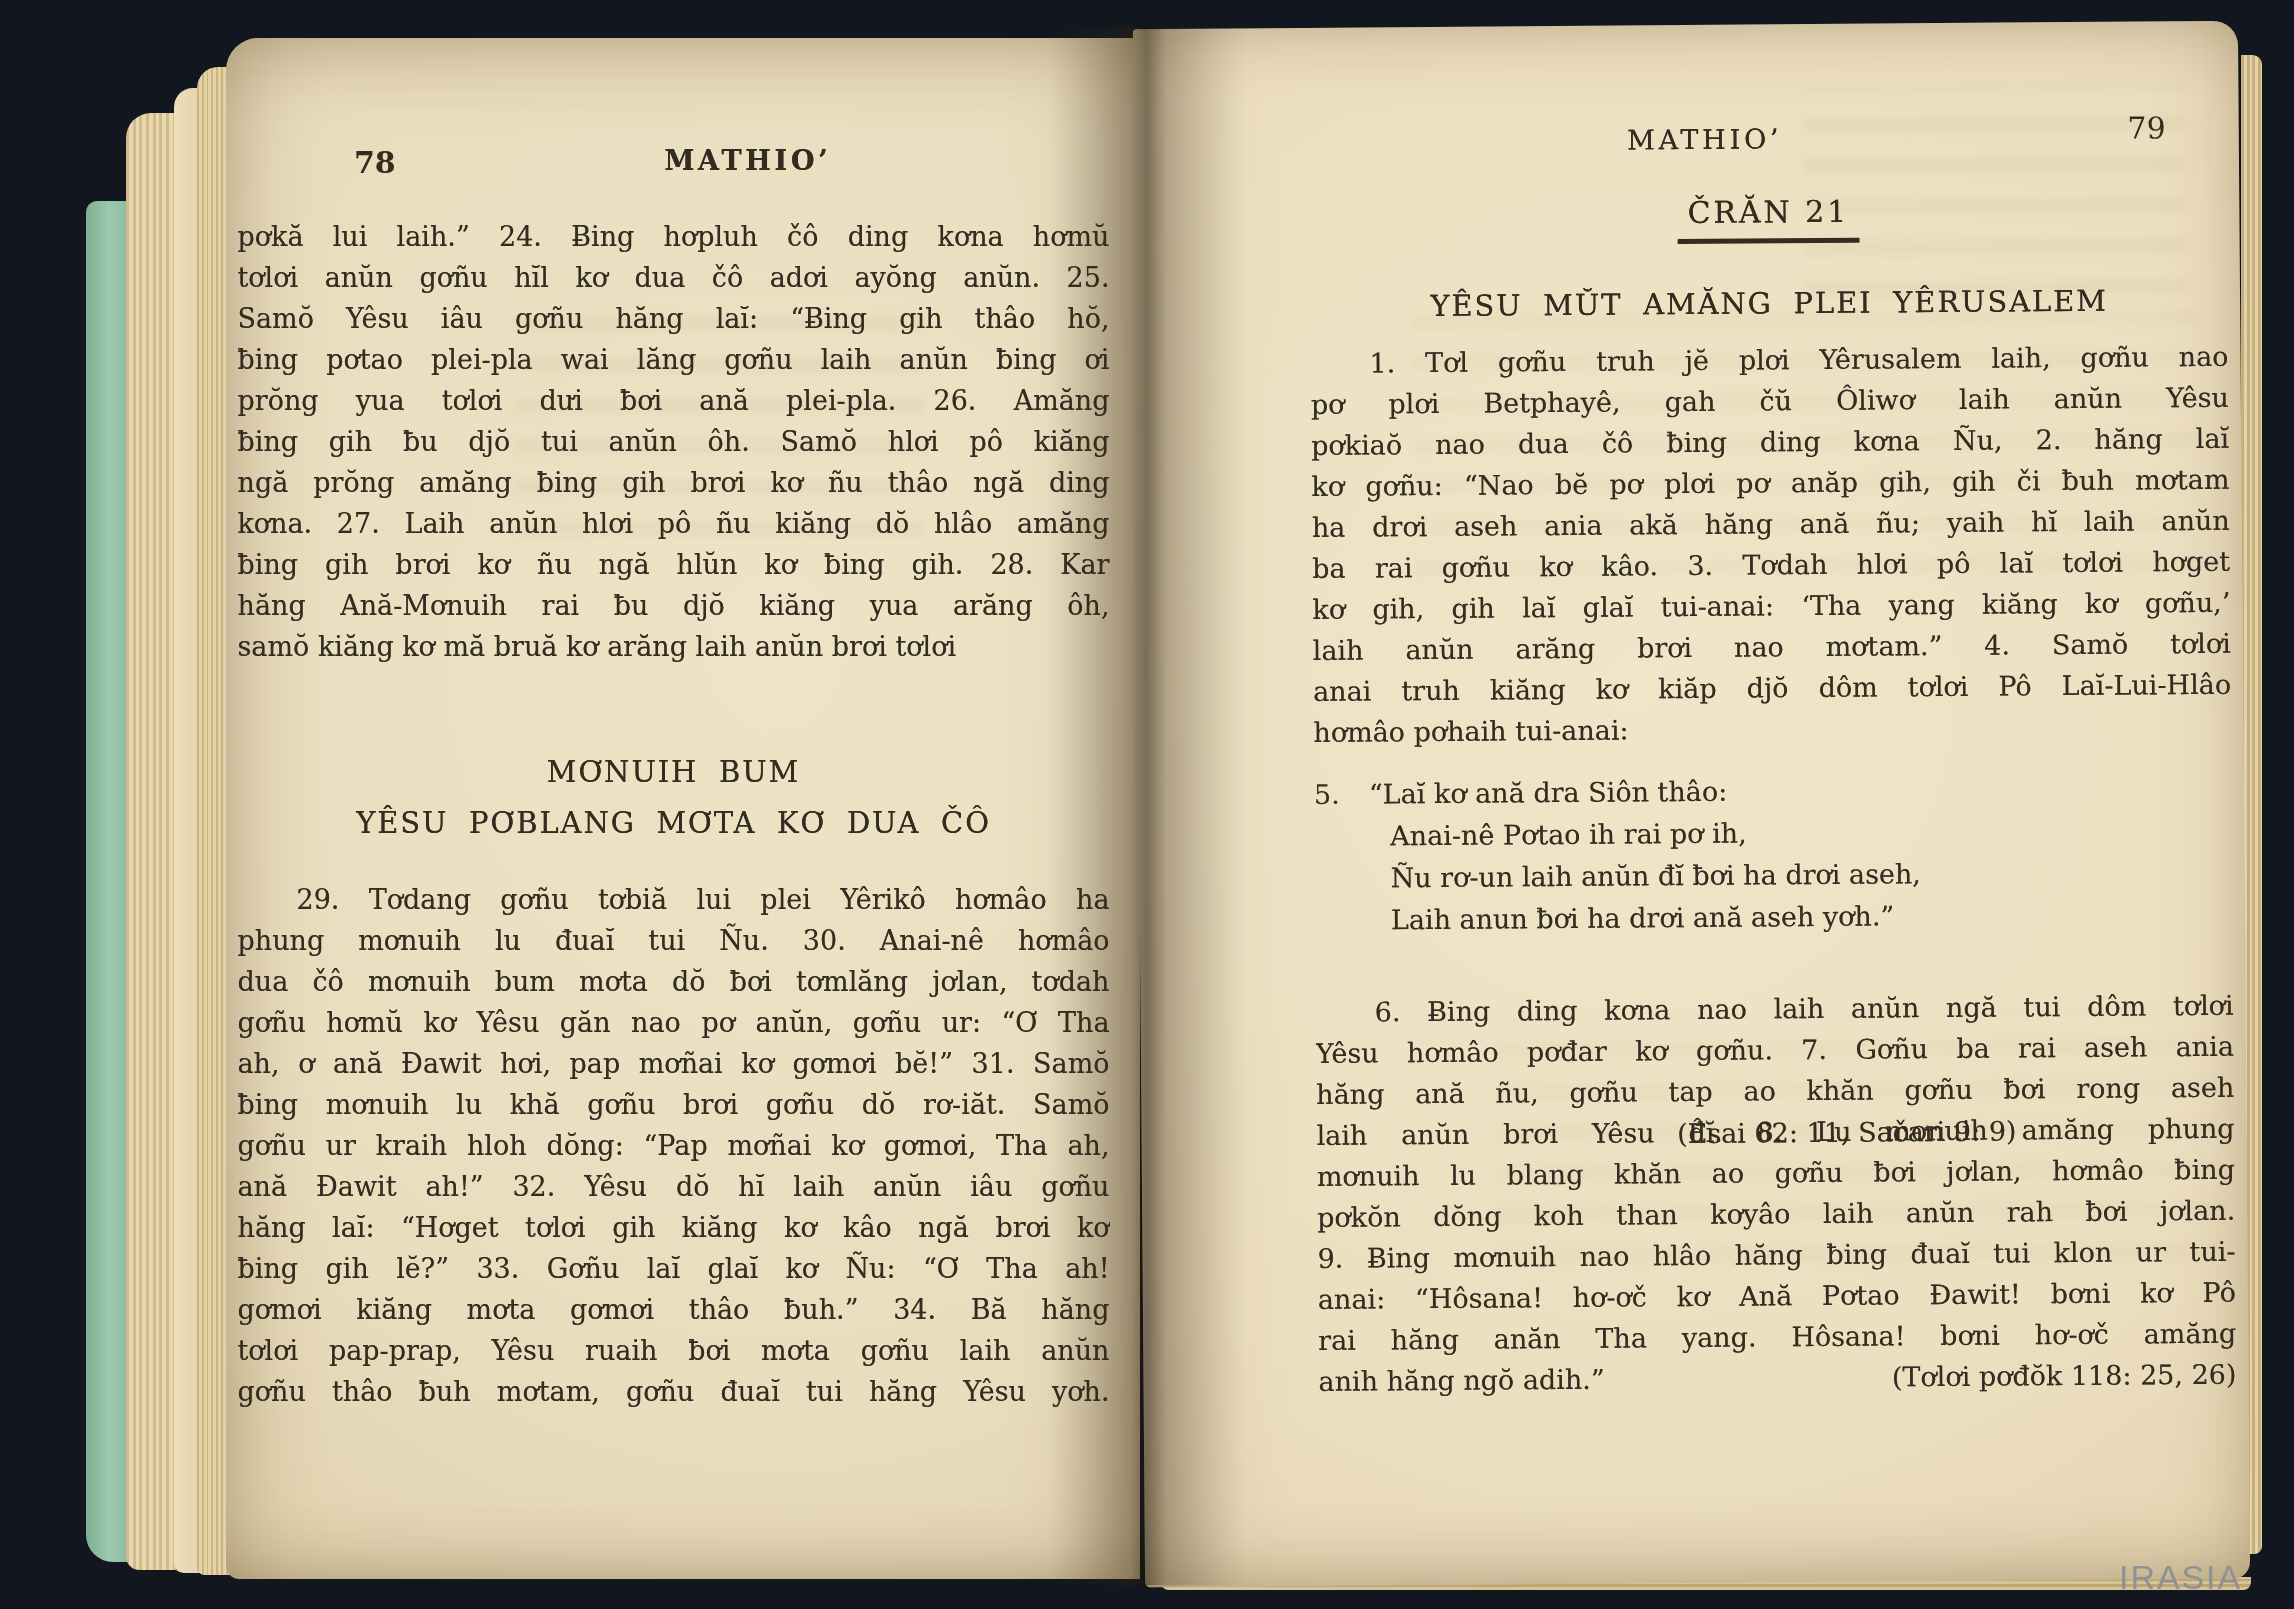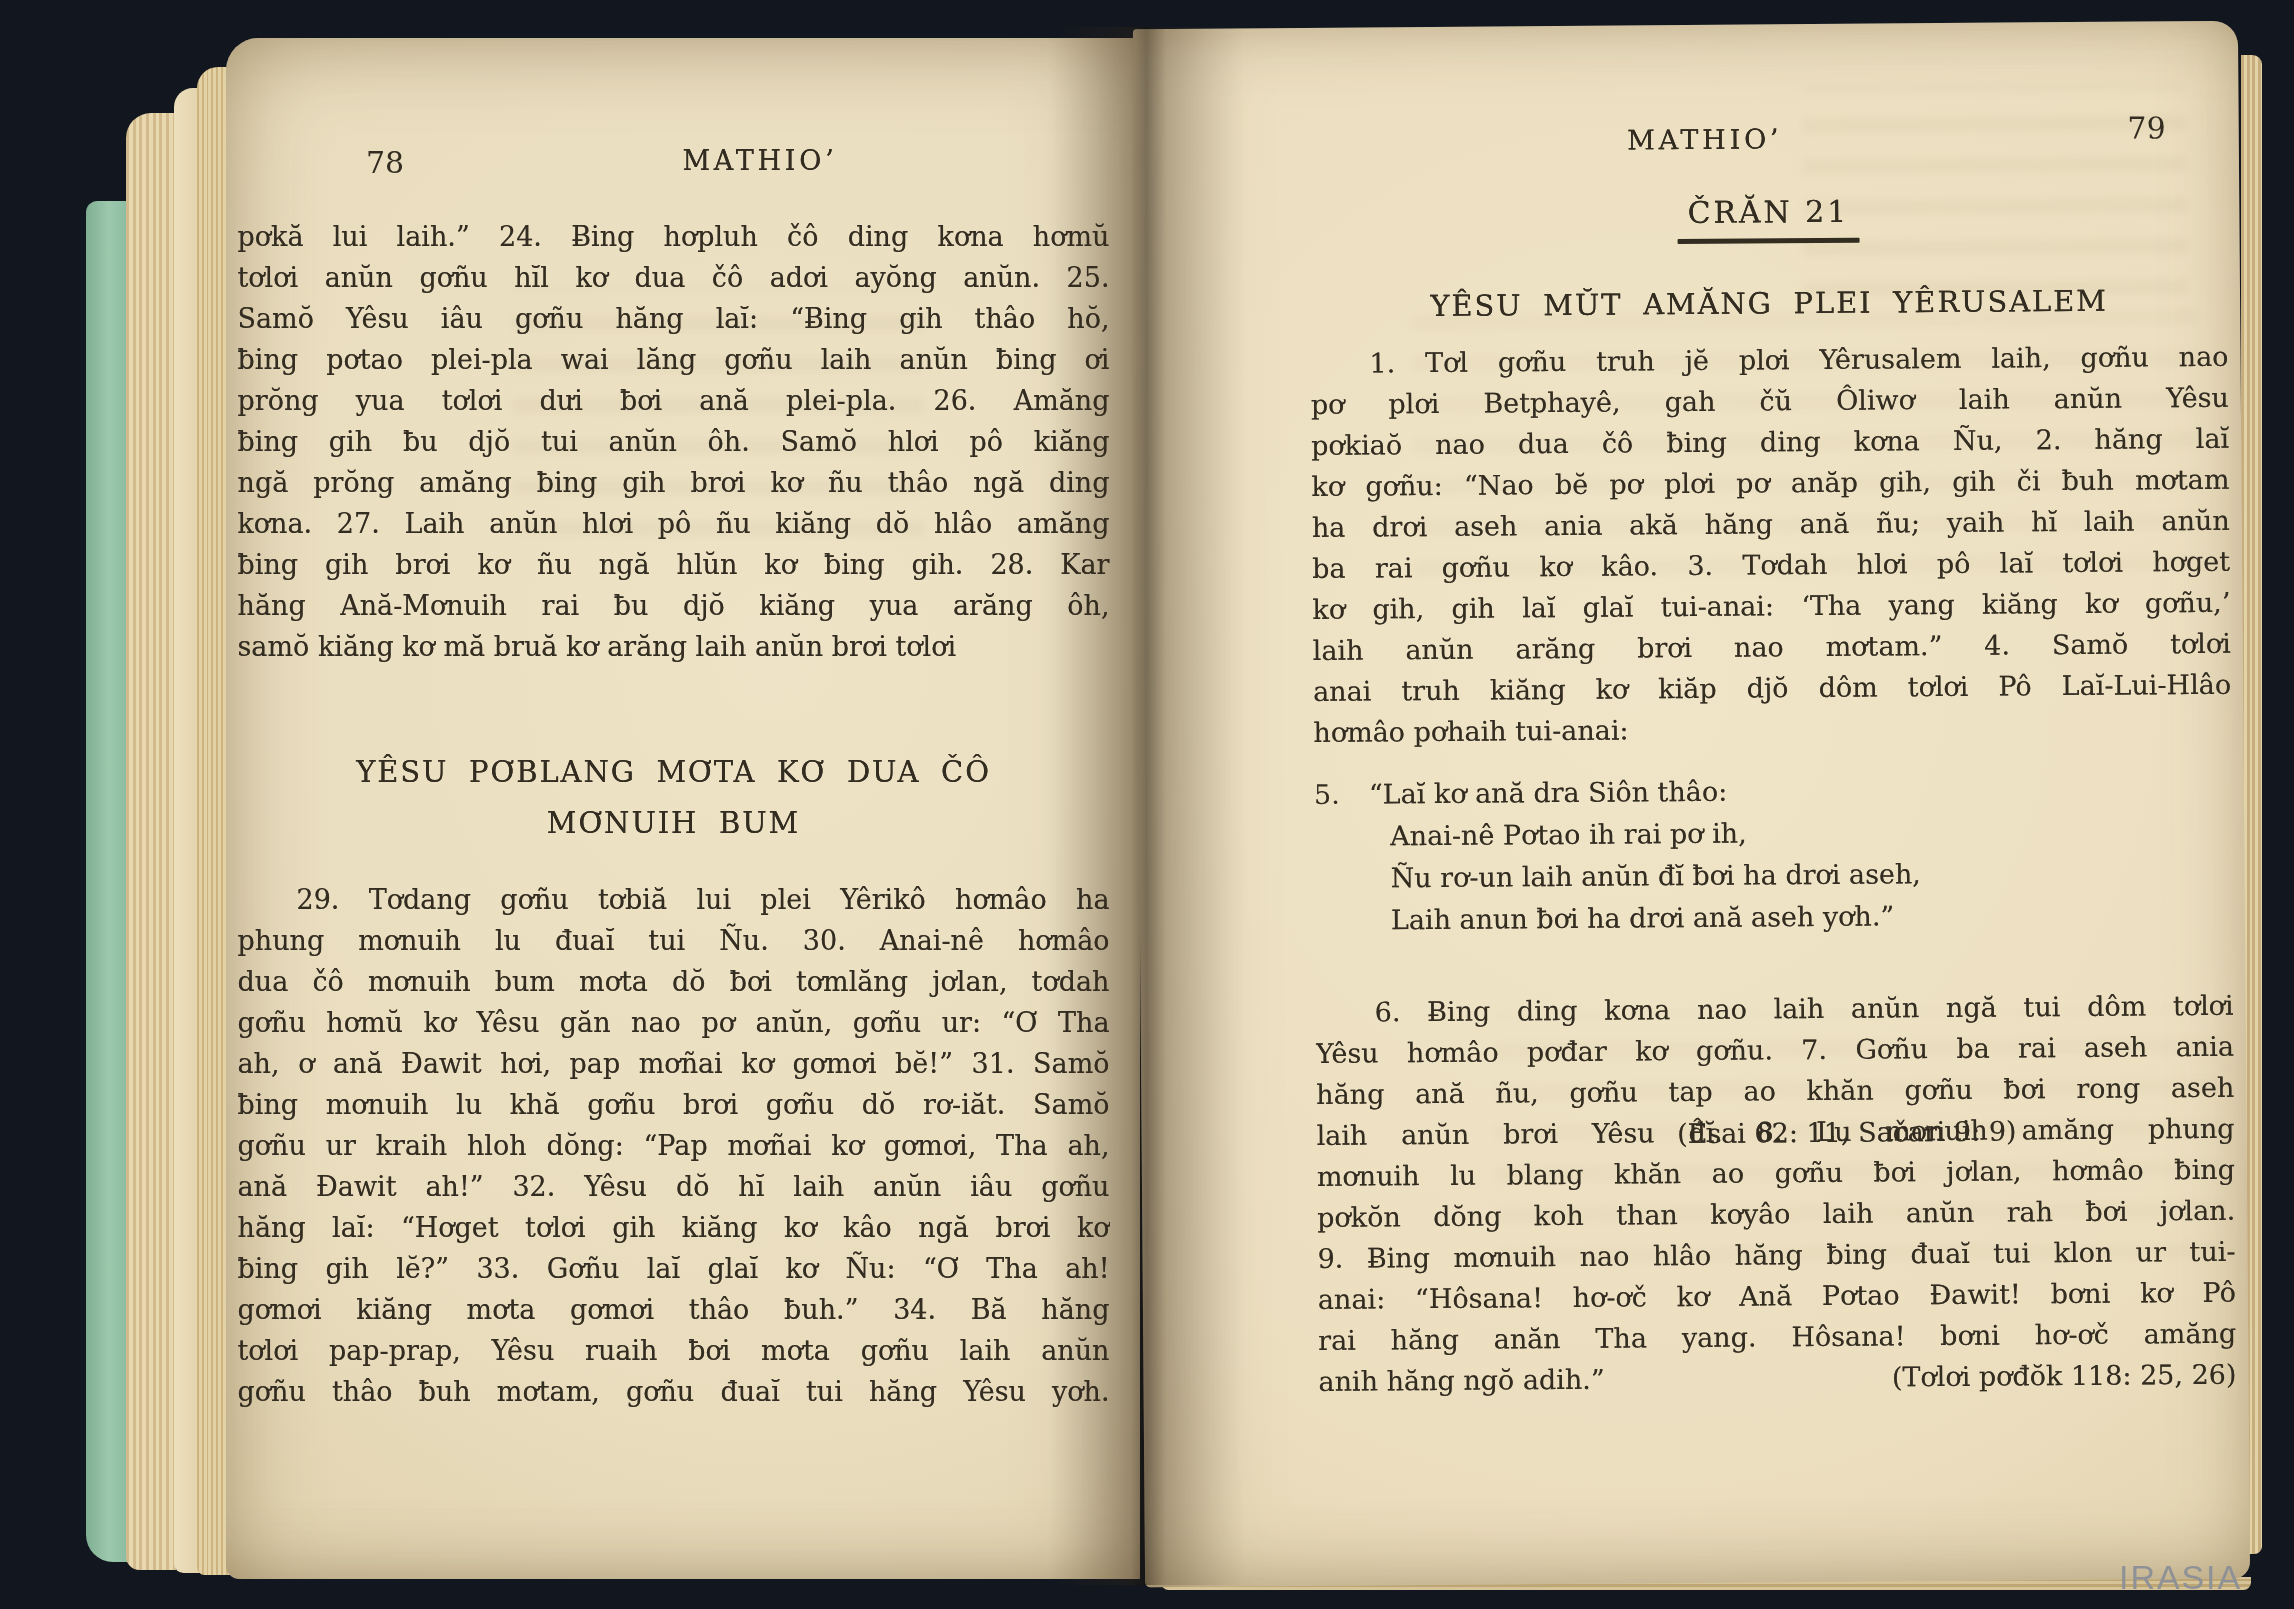--- a/index.html
+++ b/index.html
@@ -144,42 +144,42 @@
   <div class="cover-strip"></div>
   <div class="edge-a"></div>
   <div class="edge-b"></div>
   <div class="edge-c"></div>
   <div class="edge-right"></div>
   <div class="edge-bottom-right"></div>
 
   <div class="page page-left">
     <div class="ghost ghost-1" style="left:287px;top:249px;"></div>
 
-    <div class="hdr" style="top:107px;left:14px;width:872px;">
+    <div class="hdr" style="top:107px;left:2px;width:872px;font-weight:bold;">
       <span class="pagenum" style="position:absolute;left:126px;">78</span>
       <div class="runtitle" style="text-align:center;transform:translateX(84px);">MATHIO’</div>
     </div>
 
     <div class="para" style="top:178px;left:11.5px;width:872px;">
         <div class="line">pơkă lui laih.”  24. Ƀing hơpluh čô ding kơna hơmŭ</div>
         <div class="line">tơlơi anŭn gơñu hĭl kơ dua čô adơi ayŏng anŭn.  25.</div>
         <div class="line">Samŏ Yêsu iâu gơñu hăng laĭ: “Ƀing gih thâo hŏ,</div>
         <div class="line">ƀing pơtao plei-pla wai lăng gơñu laih anŭn ƀing ơi</div>
         <div class="line">prŏng yua tơlơi dưi ƀơi ană plei-pla.  26. Amăng</div>
         <div class="line">ƀing gih ƀu djŏ tui anŭn ôh.  Samŏ hlơi pô kiăng</div>
         <div class="line">ngă prŏng amăng ƀing gih brơi kơ ñu thâo ngă ding</div>
         <div class="line">kơna.  27. Laih anŭn hlơi pô ñu kiăng dŏ hlâo amăng</div>
         <div class="line">ƀing gih brơi kơ ñu ngă hlŭn kơ ƀing gih.  28. Kar</div>
         <div class="line">hăng Ană-Mơnuih rai ƀu djŏ kiăng yua arăng ôh,</div>
         <div class="line">samŏ kiăng kơ mă bruă kơ arăng laih anŭn brơi tơlơi</div>
       </div>
 
     <div class="sect-head" style="top:709px;left:11.5px;width:872px;">
+      <div>MƠNUIH BUM</div>
       <div>YÊSU PƠBLANG MƠTA KƠ DUA ČÔ</div>
-      <div>MƠNUIH BUM</div>
     </div>
 
     <div class="para keep-justify indent-first" style="top:841px;left:11.5px;width:872px;">
         <div class="line">29. Tơdang gơñu tơbiă lui plei Yêrikô hơmâo ha</div>
         <div class="line">phung mơnuih lu đuaĭ tui Ñu.  30. Anai-nê hơmâo</div>
         <div class="line">dua čô mơnuih bum mơta dŏ ƀơi tơmlăng jơlan, tơdah</div>
         <div class="line">gơñu hơmŭ kơ Yêsu găn nao pơ anŭn, gơñu ur: “Ơ Tha</div>
         <div class="line">ah, ơ ană Đawit hơi, pap mơñai kơ gơmơi bĕ!” 31. Samŏ</div>
         <div class="line">ƀing mơnuih lu khă gơñu brơi gơñu dŏ rơ-iăt.  Samŏ</div>
         <div class="line">gơñu ur kraih hloh dŏng: “Pap mơñai kơ gơmơi, Tha ah,</div>

